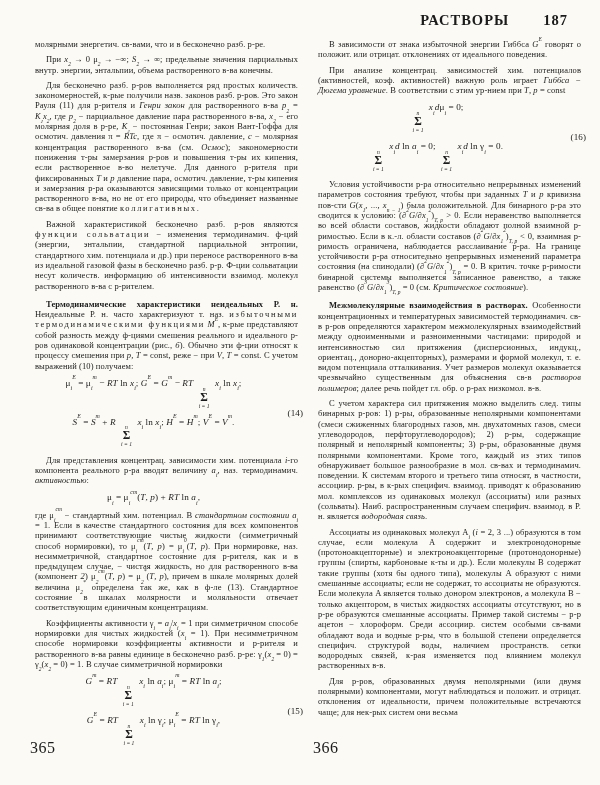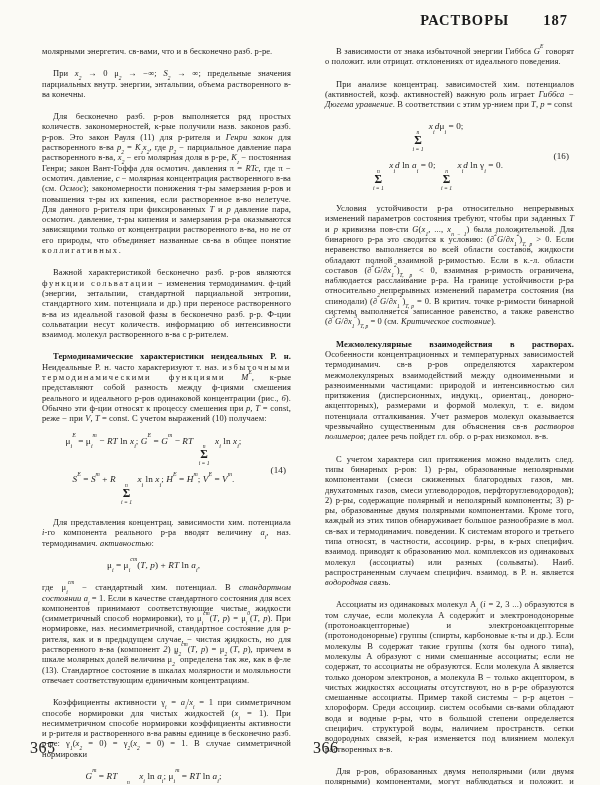--- a/index.html
+++ b/index.html
@@ -27,37 +27,37 @@
     position:absolute; top:34px; left:30px;
     display:flex; gap:10px;
   }
   .col {
     width:273px;
     font-size:8.5px;
     line-height:10.3px;
     text-align:justify;
     letter-spacing:0.1px;
   }
-  p.para { margin:12px; }
+  p.para { margin:5px; }
   p.para.indent { text-indent:11px; }
   p.para.space { margin-top:8px; }
   b.bold { font-weight:bold; }
   .sp { letter-spacing:1.7px; }
   sup { font-size:0.64em; line-height:0; position:relative; top:-0.45em; font-style:italic; letter-spacing:0; }
   sub { font-size:0.64em; line-height:0; position:relative; top:0.25em; font-style:italic; letter-spacing:0; }
   
   .formula {
     position:relative;
     margin:7px 0 7px 0;
     font-size:9.2px;
   }
   .f-rows { display:flex; flex-direction:column; gap:8px; align-items:center; padding:0 26px 0 0; }
   .f-row { white-space:nowrap; }
   .eq-num {
-    position:absolute; right:17px; top:50%;
+    position:absolute; right:0; top:50%;
     transform:translateY(-50%);
     font-style:normal; font-size:9px;
   }
   .sigma {
     display:inline-flex; flex-direction:column; align-items:center;
     vertical-align:-0.5em; line-height:1; margin:0 3px; font-style:normal;
   }
   .sig-top,.sig-bot { font-size:5.6px; font-style:italic; line-height:1.1; letter-spacing:0; }
   .sig-glyph { font-size:11.5px; line-height:0.95; font-weight:bold; }
   

